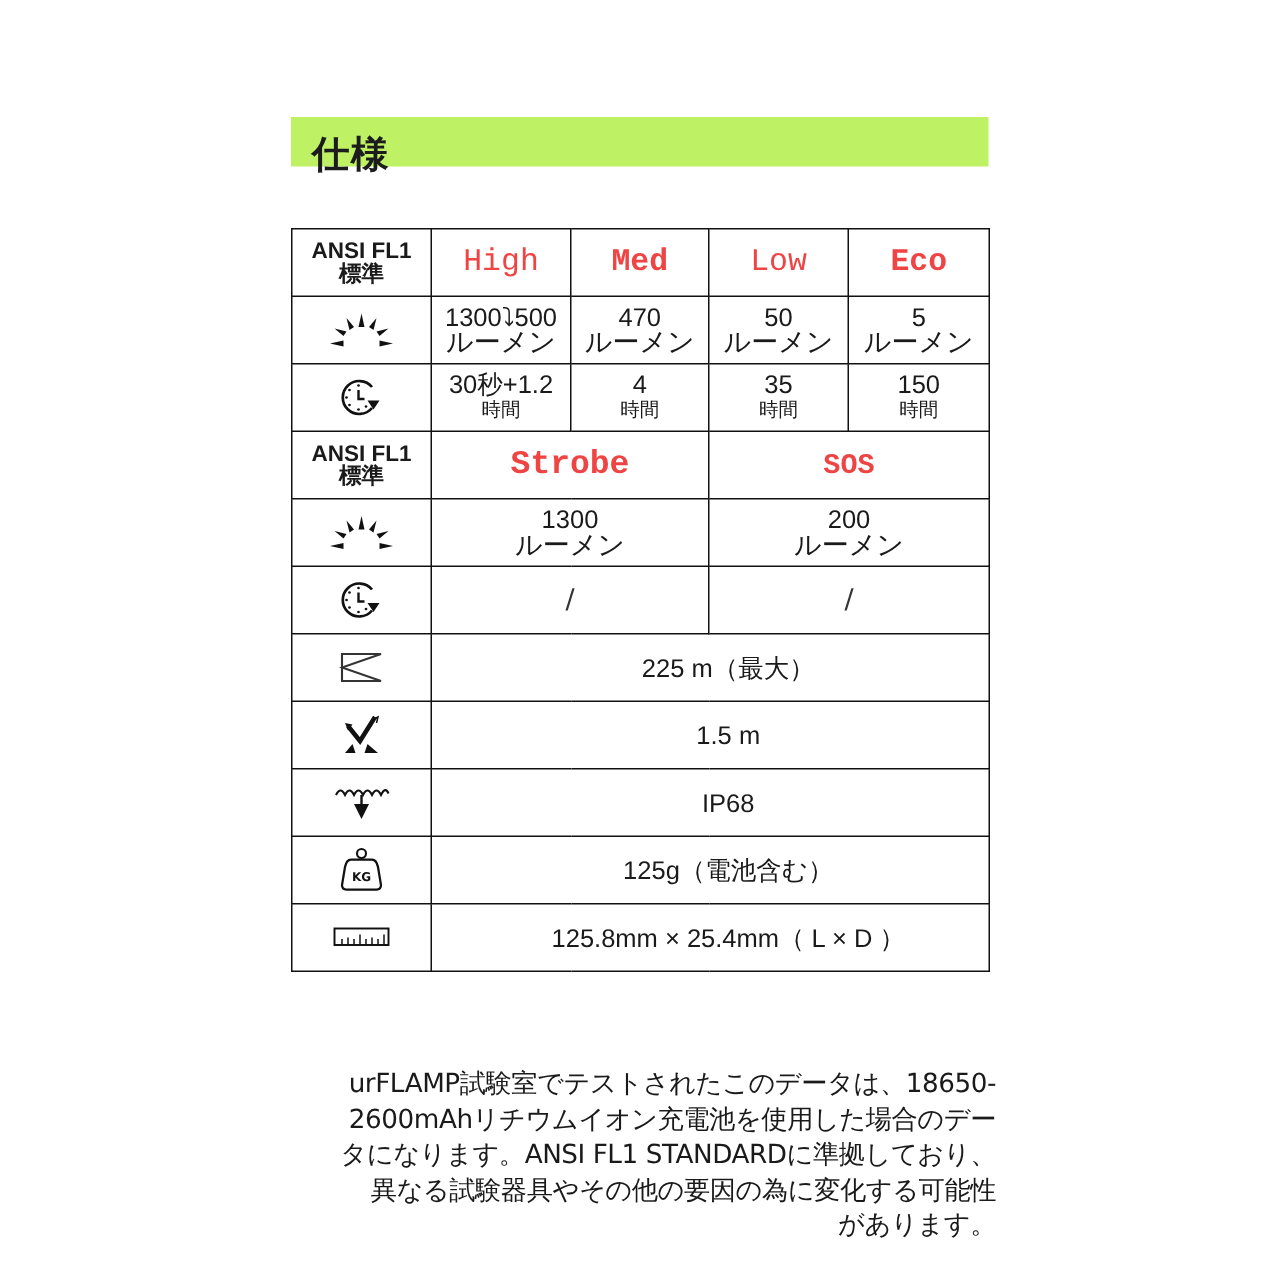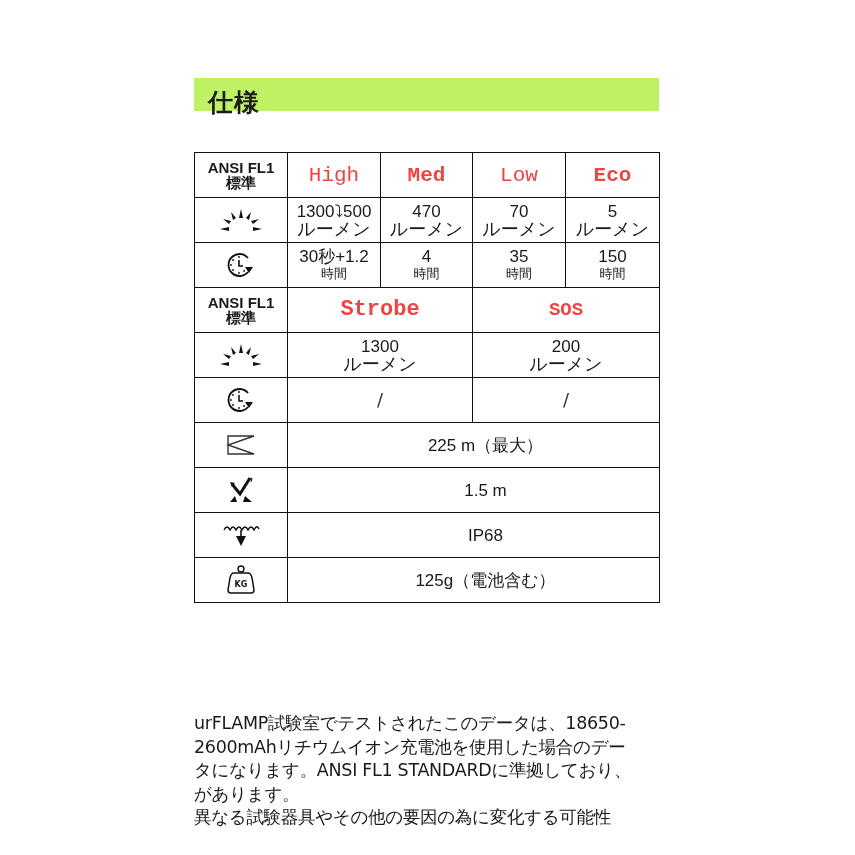--- a/index.html
+++ b/index.html
@@ -36,21 +36,21 @@
     td.left-text {
       text-align: right; padding-left: 24px !important;
       font-size: 17px; font-family: "Liberation Sans", sans-serif;
     }
     .icon svg { display:block; margin: 0 auto; }
     .note {
       position: absolute; left: 194px; top: 712px; width: 470px;
       font-size: 17.5px; line-height: 23.5px; color: #1a1a1a;
       font-family: "DejaVu Sans", sans-serif; letter-spacing: -0.3px;
     }
-    .note span { display:block; white-space: nowrap; }
+    .note span { display:block; white-space: nowrap; text-align: right; }
   </style>
 </head>
 <body>
 
 <div class="title-band">
   <span class="title">仕様</span>
 </div>
 
 <table class="spec">
   <colgroup>
@@ -87,21 +87,21 @@
     </td>
     <td>
           <span class="v-main">1300⤵500</span>
           <span class="v-sub">ルーメン</span>
         </td>
     <td>
           <span class="v-main">470</span>
           <span class="v-sub">ルーメン</span>
         </td>
     <td>
-          <span class="v-main">70</span>
+          <span class="v-main">50</span>
           <span class="v-sub">ルーメン</span>
         </td>
     <td>
           <span class="v-main">5</span>
           <span class="v-sub">ルーメン</span>
         </td>
   </tr>
 
   <tr>
     <td class="icon">
@@ -217,22 +217,38 @@
   <tr>
     <td class="icon">
       <svg width="30" height="32" viewBox="0 0 30 32">
         <circle cx="15" cy="5" r="3" fill="none" stroke="#111" stroke-width="1.4"></circle>
         <path d="M8,9 L22,9 Q25,9 26,14 L28,26 Q28,29 25,29 L5,29 Q2,29 2,26 L4,14 Q5,9 8,9 Z" fill="none" stroke="#111" stroke-width="1.5"></path>
         <text x="15" y="23" font-size="8" font-weight="bold" text-anchor="middle" fill="#111" font-family="DejaVu Sans, sans-serif">KG</text>
       </svg>
     </td>
     <td colspan="4" class="left-text">125g（電池含む）</td>
   </tr>
+  <tr>
+    <td class="icon">
+      <svg width="38" height="16" viewBox="0 0 38 16">
+        <rect x="1" y="2" width="36" height="11" fill="none" stroke="#111" stroke-width="1.3"></rect>
+        <line x1="6" y1="13" x2="6" y2="9" stroke="#111" stroke-width="1"></line>
+        <line x1="10" y1="13" x2="10" y2="8" stroke="#111" stroke-width="1"></line>
+        <line x1="14" y1="13" x2="14" y2="9" stroke="#111" stroke-width="1"></line>
+        <line x1="18" y1="13" x2="18" y2="6" stroke="#111" stroke-width="1"></line>
+        <line x1="22" y1="13" x2="22" y2="9" stroke="#111" stroke-width="1"></line>
+        <line x1="26" y1="13" x2="26" y2="8" stroke="#111" stroke-width="1"></line>
+        <line x1="30" y1="13" x2="30" y2="9" stroke="#111" stroke-width="1"></line>
+        <line x1="34" y1="13" x2="34" y2="6" stroke="#111" stroke-width="1"></line>
+      </svg>
+    </td>
+    <td colspan="4" class="left-text">125.8mm × 25.4mm（ L × D ）</td>
+  </tr>
 </tbody>
   </table>
 
 <div class="note">
   <span>urFLAMP試験室でテストされたこのデータは、18650-</span>
   <span>2600mAhリチウムイオン充電池を使用した場合のデー</span>
   <span>タになります。ANSI FL1 STANDARDに準拠しており、</span>
+  <span>異なる試験器具やその他の要因の為に変化する可能性</span>
   <span>があります。</span>
-  <span>異なる試験器具やその他の要因の為に変化する可能性</span>
 </div>
 
 </body></html>

